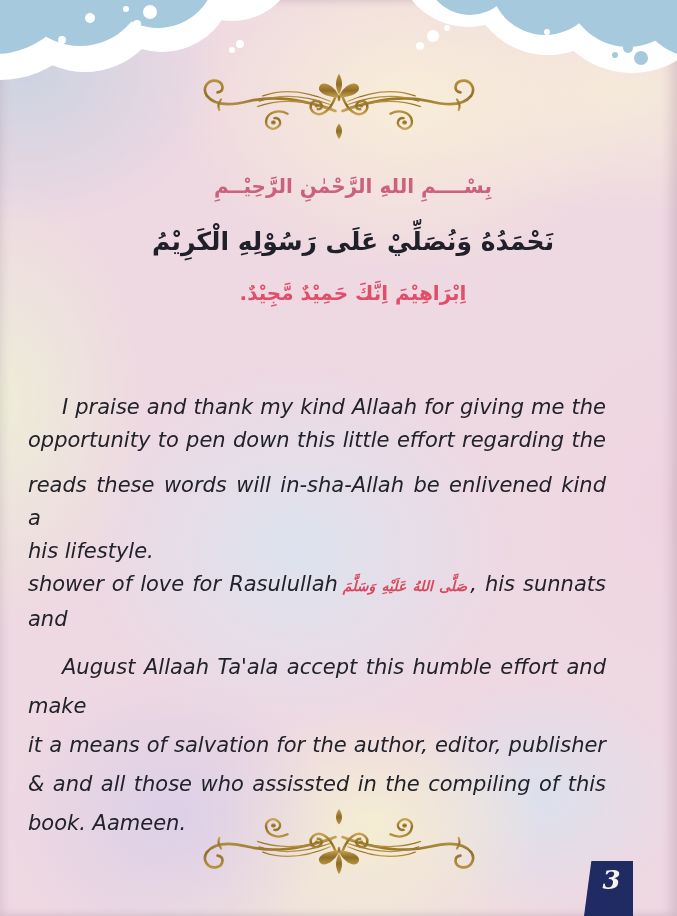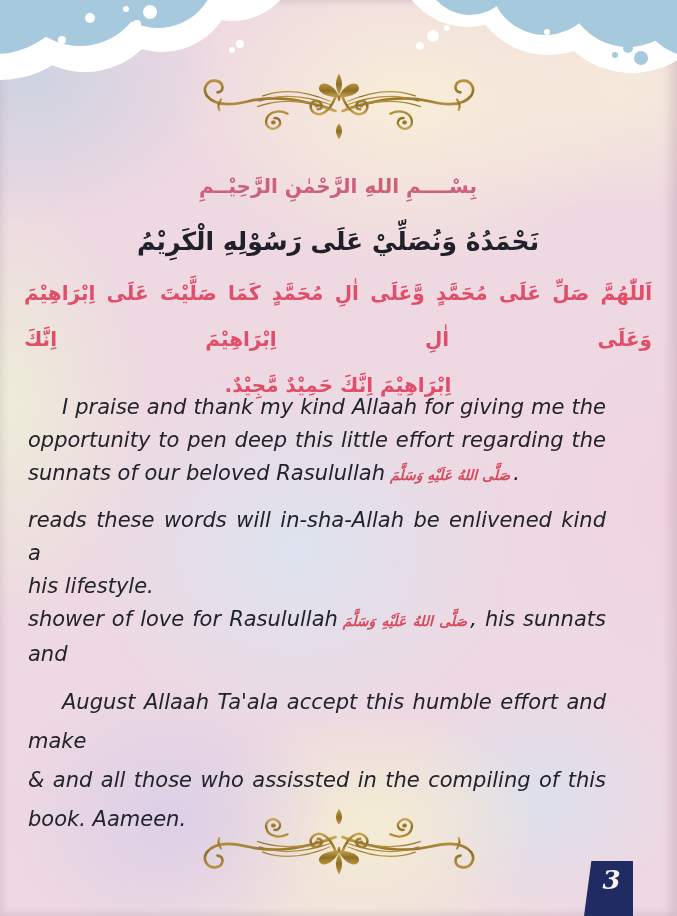--- a/index.html
+++ b/index.html
@@ -19,21 +19,21 @@
       radial-gradient(ellipse 200px 170px at 80% 87%, rgba(212,228,241,.70), transparent 70%),
       radial-gradient(ellipse 300px 170px at 92% 10%, rgba(247,238,216,.8),  transparent 72%),
       radial-gradient(ellipse 180px 240px at 99% 55%, rgba(240,211,224,.8),  transparent 70%),
       radial-gradient(ellipse 340px 160px at 50% 102%,rgba(241,238,211,.55), transparent 72%);
     box-shadow: inset -7px 0 10px rgba(120,90,110,.18), inset 4px 0 6px rgba(150,130,150,.14);
   }
   .clouds{position:absolute;top:0;left:0;width:677px;height:120px;}
   .ornament{position:absolute;left:50%;transform:translateX(-50%);width:302px;height:78px;}
   .ornament.top{top:72px;}
   .ornament.bottom{top:798px;transform:translateX(-50%) scaleY(-1);}
-  .arabic-block{position:absolute;top:168px;left:24px;width:628px;text-align:center;direction:rtl;}
+  .arabic-block{position:absolute;top:168px;left:39px;width:628px;text-align:center;direction:rtl;}
   .bismillah{
     font-size:20px;line-height:36px;color:#cb617c;font-weight:bold;
     letter-spacing:.5px;
   }
   .hamd{
     margin-top:18px;font-size:25px;line-height:40px;color:#20202a;font-weight:bold;
   }
   .durood{margin-top:8px;color:#e04e69;font-weight:bold;font-size:20px;}
   .durood .dline{line-height:46px;}
   .dj{text-align:justify;text-align-last:justify;}
@@ -143,38 +143,37 @@
         <rect x="168.6" y="26" width="2.8" height="7" rx="1.4"></rect>
         <path d="M170,58 C174,63 175,68 170,76 C165,68 166,63 170,58 Z"></path>
       </g>
     </svg>
   </div>
 
   <div class="arabic-block">
     <div class="bismillah">بِسْــــمِ اللهِ الرَّحْمٰنِ الرَّحِيْــمِ</div>
     <div class="hamd">نَحْمَدُهُ وَنُصَلِّيْ عَلَى رَسُوْلِهِ الْكَرِيْمُ</div>
     <div class="durood">
-      <div class="dline dj">اَللّٰهُمَّ صَلِّ عَلَى مُحَمَّدٍ وَّعَلَى اٰلِ مُحَمَّدٍ كَمَا صَلَّيْتَ عَلَى اِبْرَاهِيْمَ وَعَلَى اٰلِ اِبْرَاهِيْمَ اِنَّكَ</div>
       <div class="dline dc">اِبْرَاهِيْمَ اِنَّكَ حَمِيْدٌ مَّجِيْدٌ.</div>
     </div>
   </div>
 
   <div class="body-text">
     <div class="para">
       <div class="line indent">I praise and thank my kind Allaah for giving me the</div>
-      <div class="line">opportunity to pen deep this little effort regarding the</div>
-      <div class="line last"><span>sunnats of our beloved Rasulullah</span><span class="honorific">صَلَّى اللهُ عَلَيْهِ وَسَلَّمَ</span><span>.</span></div>
+      <div class="line">opportunity to pen down this little effort regarding the</div>
     </div>
     <div class="para">
       <div class="line">reads these words will in-sha-Allah be enlivened kind a</div>
       <div class="line last">his lifestyle.</div>
       <div class="line"><span>shower of love for Rasulullah</span><span class="honorific">صَلَّى اللهُ عَلَيْهِ وَسَلَّمَ</span><span>, his sunnats and</span></div>
     </div>
     <div class="para wide">
       <div class="line indent">August Allaah Ta'ala accept this humble effort and make</div>
+      <div class="line">it a means of salvation for the author, editor, publisher</div>
       <div class="line">&amp; and all those who assissted in the compiling of this</div>
       <div class="line last">book. Aameen.</div>
     </div>
   </div>
 
   <div class="ornament bottom">
     <svg viewBox="0 0 340 88" width="302" height="78">
       <g stroke="url(#gold)" fill="none" stroke-linecap="round">
         <path d="M166,44 C128,30 96,26 68,33 C44,39 28,36 21,27 C15,18 22,8 32,10 C40,12 41,22 33,23" stroke-width="3"></path>
         <path d="M37,31 C34,35 33,39 35,43" stroke-width="2.4"></path>

